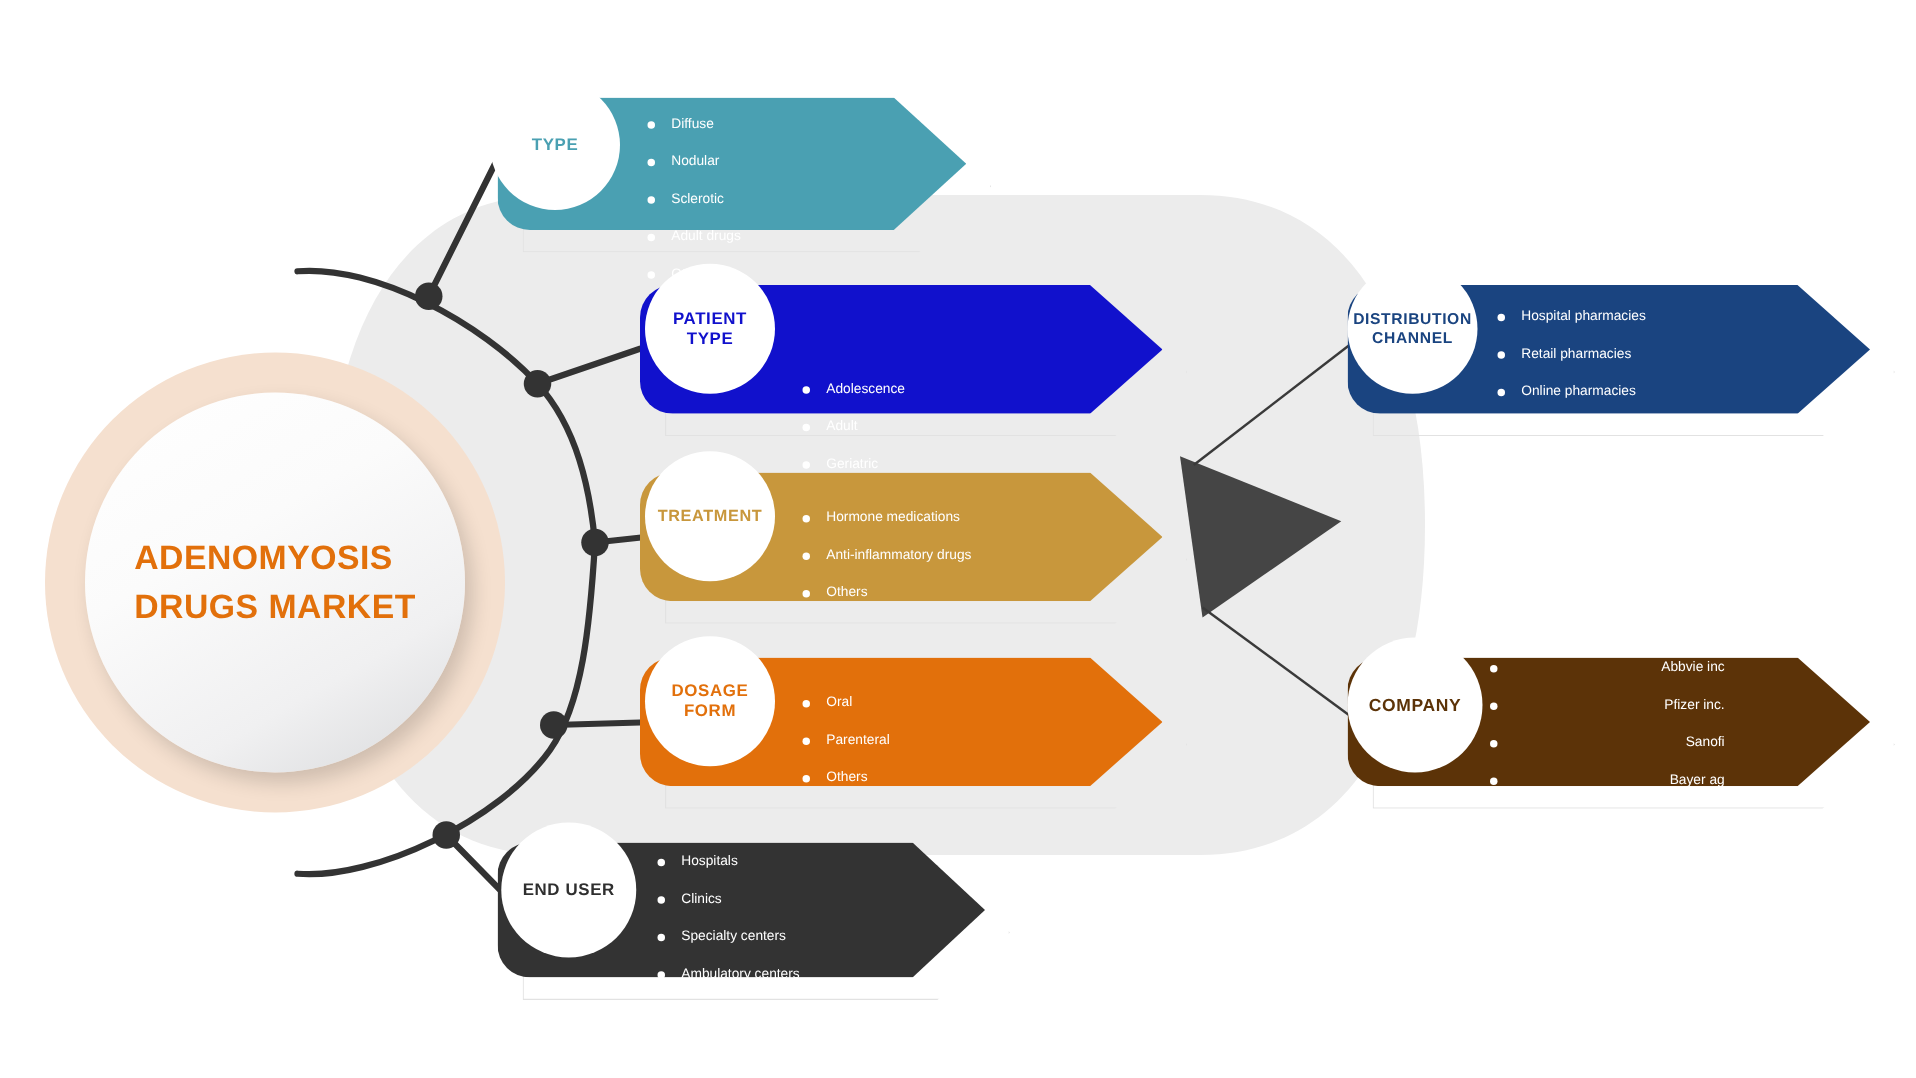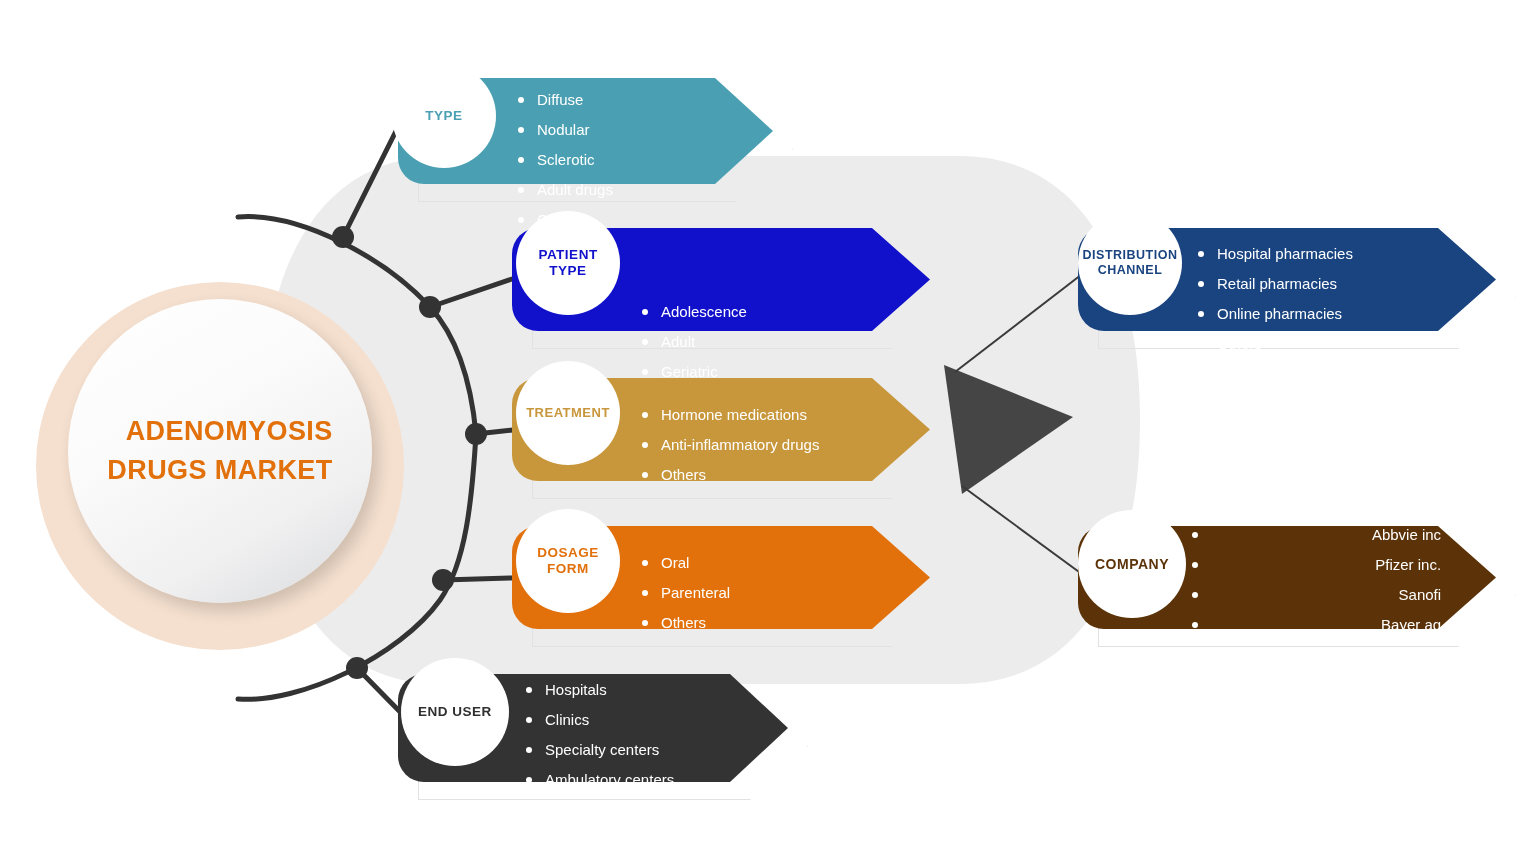--- a/index.html
+++ b/index.html
@@ -34,30 +34,30 @@
     top: 282px;
     width: 368px;
     height: 368px;
     border-radius: 50%;
     background: #f5e0cf;
     z-index: 5;
   }
   .hub-inner {
     position: absolute;
     left: 32px;
-    top: 17px;
+    top: 32px;
     width: 304px;
     height: 304px;
     border-radius: 50%;
     background: linear-gradient(150deg, #ffffff 0%, #fbfbfb 38%, #f0f0f1 72%, #d8d9db 100%);
     box-shadow: 6px 8px 16px rgba(0,0,0,0.16);
     display: flex;
     align-items: center;
     justify-content: center;
-    text-align: right;
+    text-align: left;
   }
   .hub-title {
     color: #e2700b;
     font-size: 27px;
     font-weight: bold;
     line-height: 1.46;
     letter-spacing: 0.4px;
   }
 
   
@@ -114,21 +114,21 @@
     position: absolute;
     z-index: 3;
     margin: 0;
     padding: 0;
     list-style: none;
     color: #ffffff;
   }
   .seg ul li {
     position: relative;
     padding-left: 21px;
-    font-size: 15px;
+    font-size: 11px;
     line-height: 15px;
     margin-bottom: 0px;
     white-space: nowrap;
   }
   .seg ul li + li { margin-top: 0px; }
   .seg ul li::before {
     content: "";
     position: absolute;
     left: 2px;
     top: 5px;

